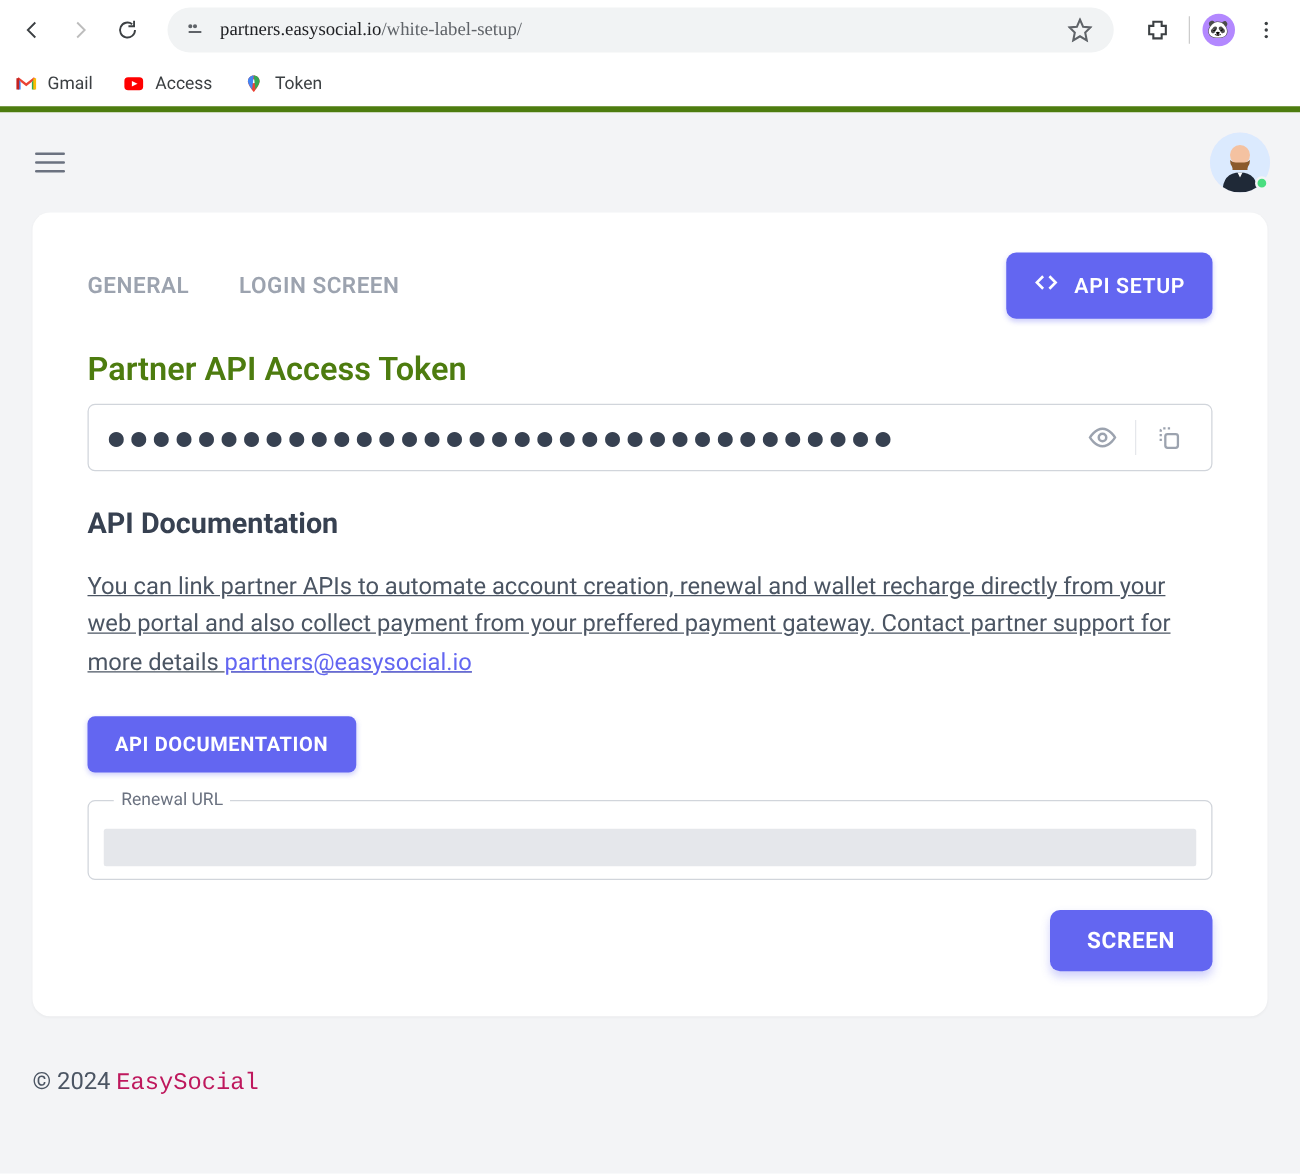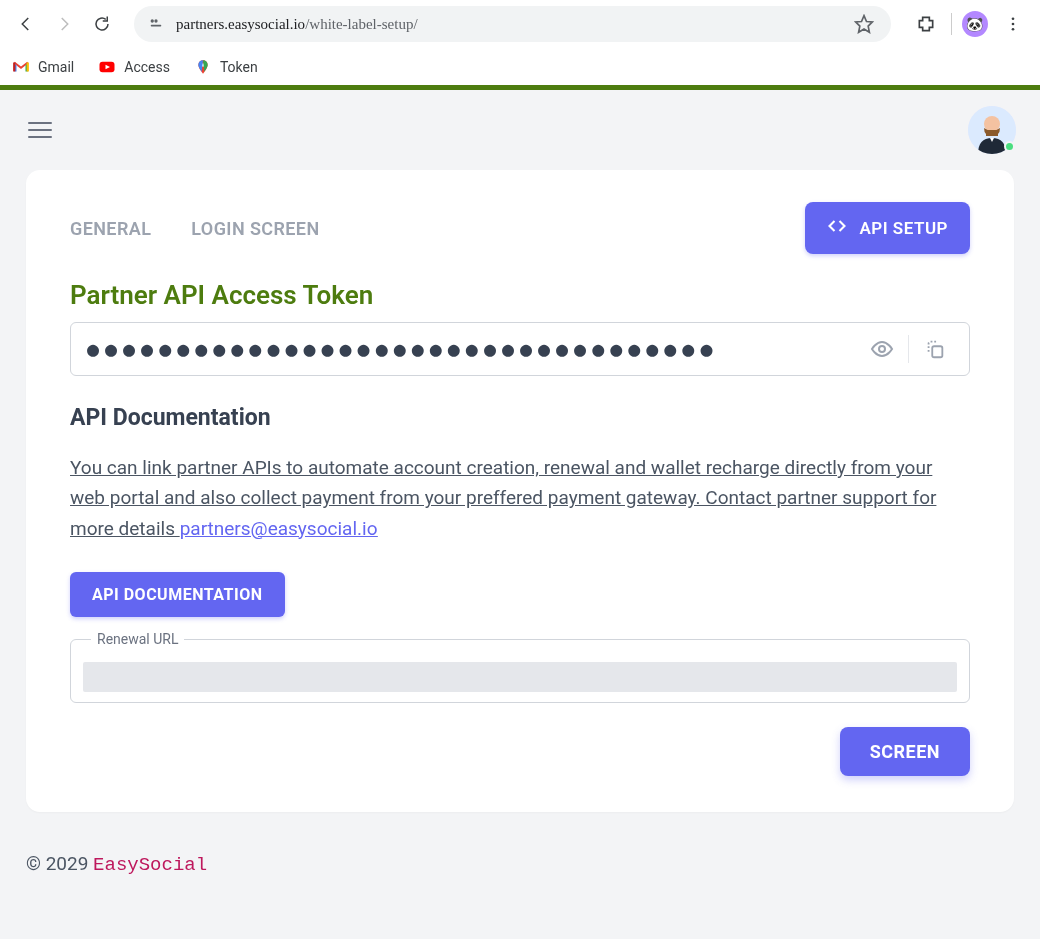--- a/index.html
+++ b/index.html
@@ -365,16 +365,16 @@
       </div>
     </div>
 
     <div class="submit-row">
       <div class="submit-btn">SCREEN</div>
     </div>
 
   </div>
 
   <div class="footer">
-    <span>© 2029 </span><a href="#">EasySocial</a>
+    <span>© 2024 </span><a href="#">EasySocial</a>
   </div>
 
 </div>
 
 </body></html>

